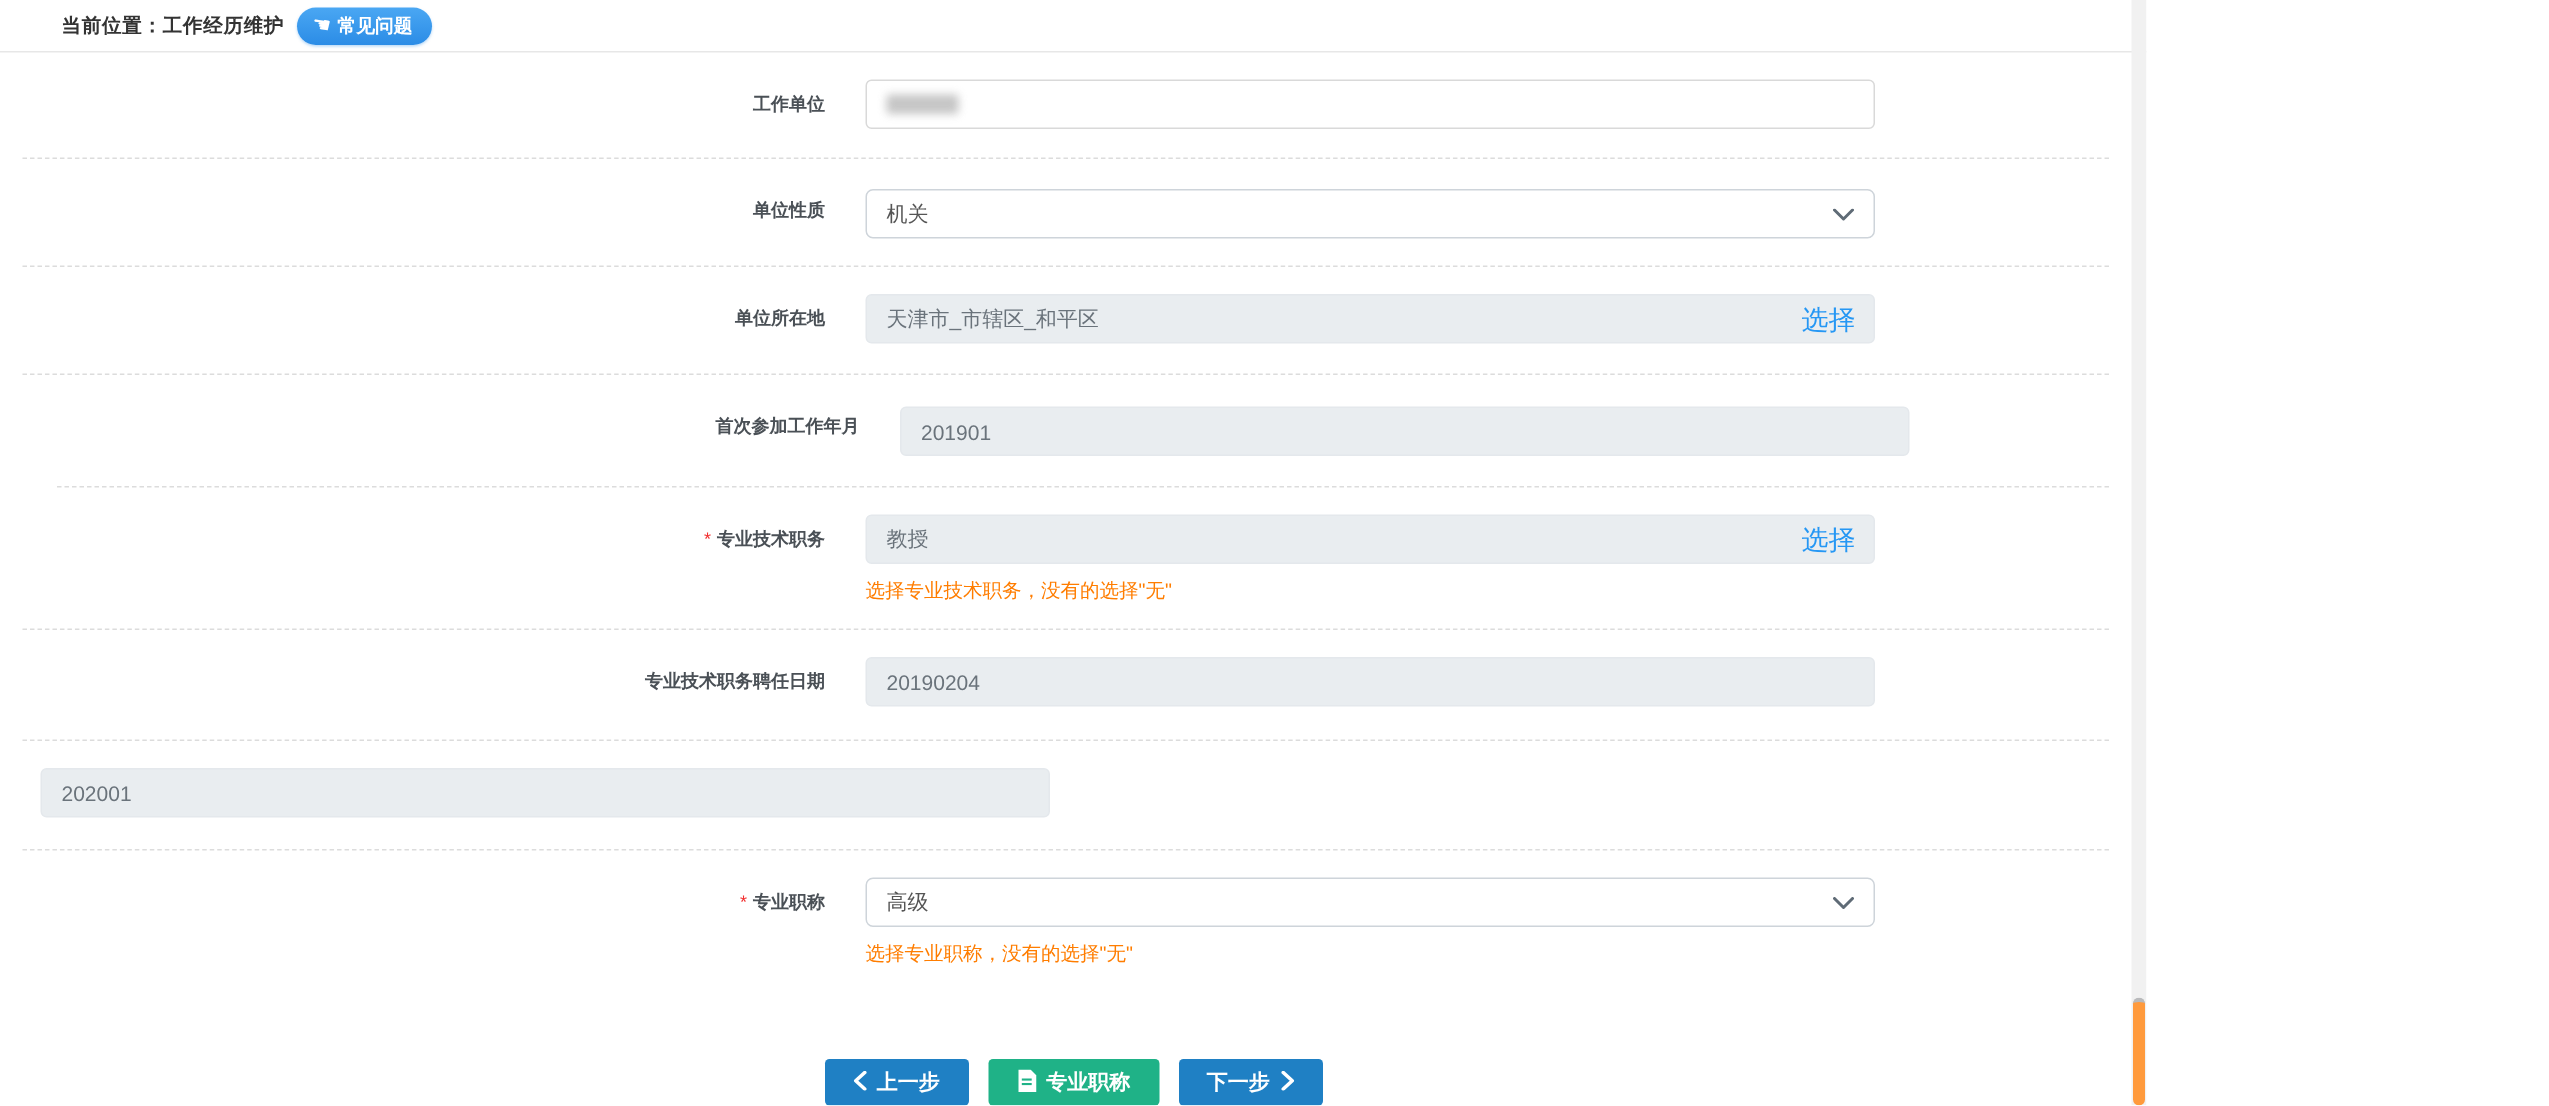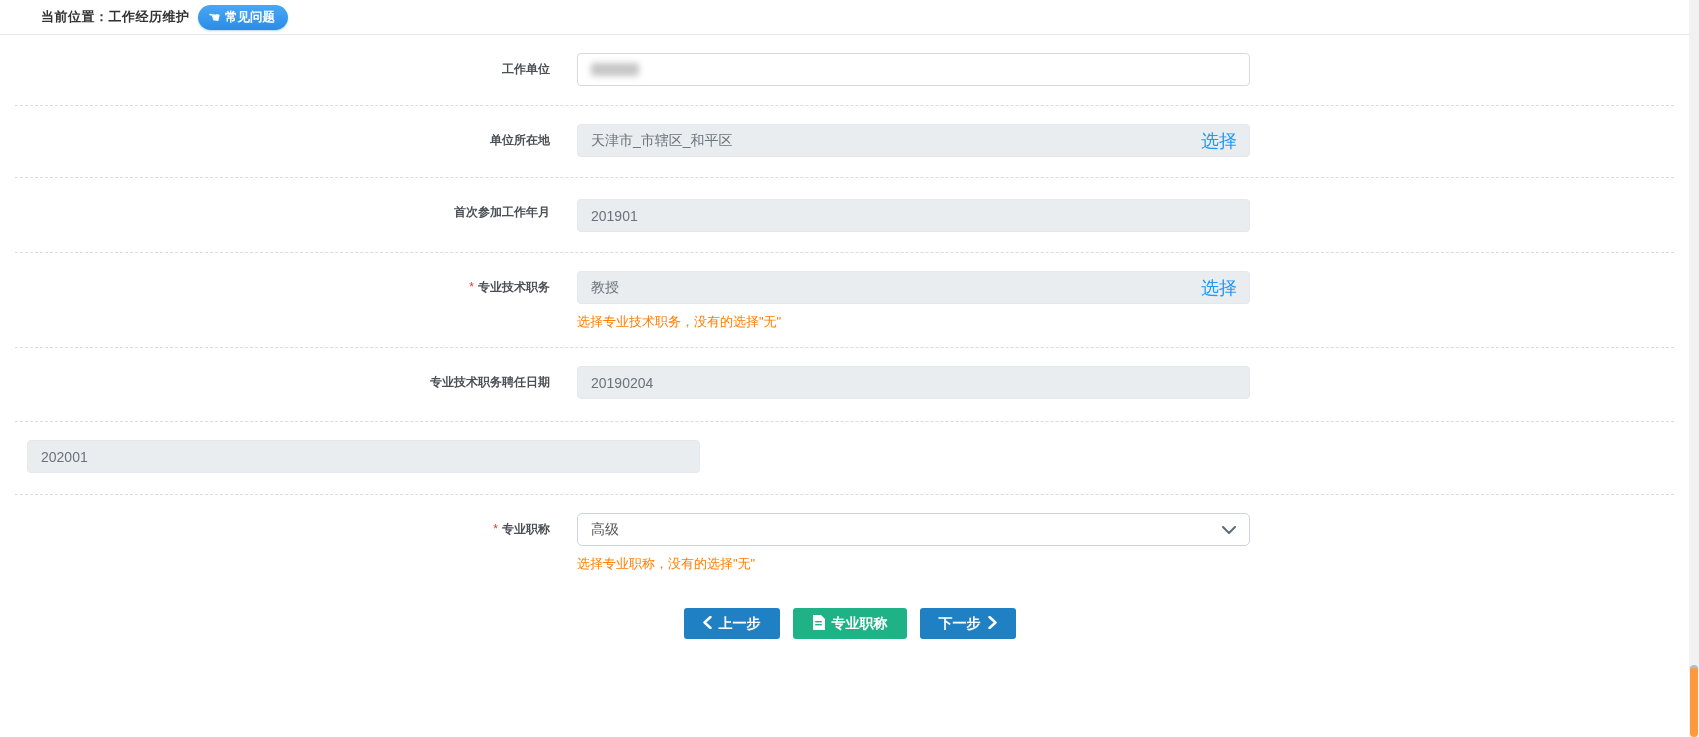--- a/index.html
+++ b/index.html
@@ -1,18 +1,18 @@
 <!DOCTYPE html>
 <html><head>
 <meta charset="utf-8">
 <style>
   * { margin:0; padding:0; box-sizing:border-box; }
   html,body { background:#fff; }
   body { font-family:"Liberation Sans","DejaVu Sans",sans-serif; }
-  .page { position:relative; width:1699px; height:737px; background:#fff; overflow:hidden; }
+  .page { position:relative; width:1431px; height:737px; background:#fff; overflow:hidden; }
 
   
   .topbar { position:relative; height:35px; display:flex; align-items:center; border-bottom:1px solid #e7e7e7; background:#fff; }
   .crumb { margin-left:41px; font-size:13px; font-weight:bold; color:#333; letter-spacing:.5px; }
   .faq-btn { margin-left:8px; height:25px; padding:0 13px 0 10px; border:none; cursor:pointer;
              border-radius:13px; background:linear-gradient(180deg,#4aa7f3,#2b8ce6);
              color:#fff; font-size:12.5px; font-weight:bold; display:flex; align-items:center; gap:5px;
              font-family:"Liberation Sans","DejaVu Sans",sans-serif; box-shadow:0 1px 2px rgba(43,140,230,.35); }
   .hand { font-family:"DejaVu Sans",sans-serif; font-size:14px; line-height:1; transform:rotate(8deg); }
 
@@ -26,26 +26,26 @@
   .field { position:relative; width:673px; height:33px; border-radius:4px; font-size:14px; display:flex; align-items:center; padding:0 13px; }
   .field.white { background:#fff; border:1px solid #d9d9d9; color:#555; }
   .field.gray  { background:#e9edf0; border:1px solid #e4e8ec; color:#6a737b; }
   .field.selectbox { background:#fff; border:1px solid #ced4da; border-radius:5px; color:#555; cursor:pointer; }
   .chev { position:absolute; right:13px; top:50%; transform:translateY(-50%); }
   .pick { position:absolute; right:12px; color:#2597f4; font-size:18px; cursor:pointer; text-decoration:none; }
   .hint { margin-top:9px; font-size:13px; color:#ff7d00; }
   .redacted { display:inline-block; width:48px; height:13px; border-radius:2px; background:#bcbcbc; filter:blur(3px); opacity:.85; }
 
   
-  .r1{height:71px;} .r2{height:72px;} .r3{height:72px;} .r4{height:75px;}
+  .r1{height:71px;} .r2{height:72px;} .r3{height:72px;} .r4{height:75px;margin-left:23px;}
   .r5{height:95px;} .r6{height:74px;} .r7{height:73px;} .r8{height:83px;}
   .r2 .field-cell{padding-top:20px;} .r4 .field-cell{padding-top:21px;}
 
   
-  .footer { height:87px; display:flex; justify-content:center; align-items:flex-start; padding-top:30px; gap:13px; }
+  .footer { height:87px; display:flex; justify-content:center; align-items:flex-end; padding-top:30px; gap:13px; }
   .btn { height:31px; border:none; border-radius:3px; color:#fff; font-size:14px; font-weight:600;
          display:flex; align-items:center; gap:7px; padding:0 19px; cursor:pointer;
          font-family:"Liberation Sans","DejaVu Sans",sans-serif; }
   .btn-blue { background:#1f80c4; }
   .btn-green { background:#1fb287; }
 
   
   .scroll-track { position:absolute; top:0; right:0; width:10px; height:737px; background:#f1f1f1; }
   .scroll-thumb { position:absolute; left:1px; bottom:0; width:8px; height:72px; border-radius:4px;
                   background:#ff9a3c; border-top:3px solid #b9babc; cursor:grab; }
@@ -65,20 +65,33 @@
 
   <div class="frow r1">
     <div class="label-cell">工作单位</div>
     <div class="field-cell">
       <div class="field white">
         <span class="redacted"></span>
       </div>
     </div>
   </div>
 
+  <div class="frow r2">
+    <div class="label-cell">单位性质</div>
+    <div class="field-cell">
+      <div class="field selectbox">
+        <span>机关</span>
+        <span class="chev">
+          <svg width="14" height="9" viewBox="0 0 14 9">
+              <polyline points="1,1 7,7 13,1" fill="none" stroke="#5f6b76" stroke-width="2" stroke-linecap="round" stroke-linejoin="round"></polyline>
+            </svg>
+        </span>
+      </div>
+    </div>
+  </div>
 
   <div class="frow r3">
     <div class="label-cell">单位所在地</div>
     <div class="field-cell">
       <div class="field gray">
         <span>天津市_市辖区_和平区</span>
         <a class="pick">选择</a>
       </div>
     </div>
   </div>

